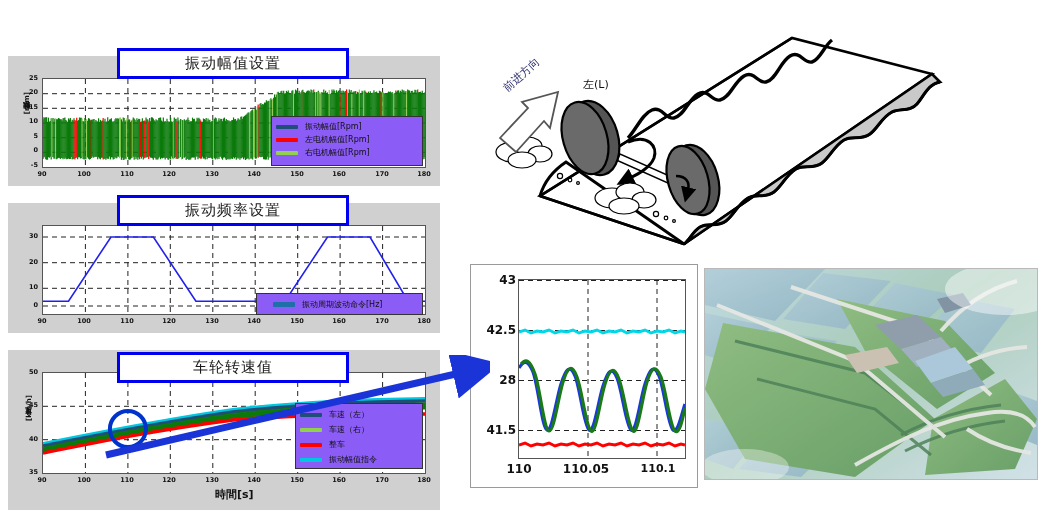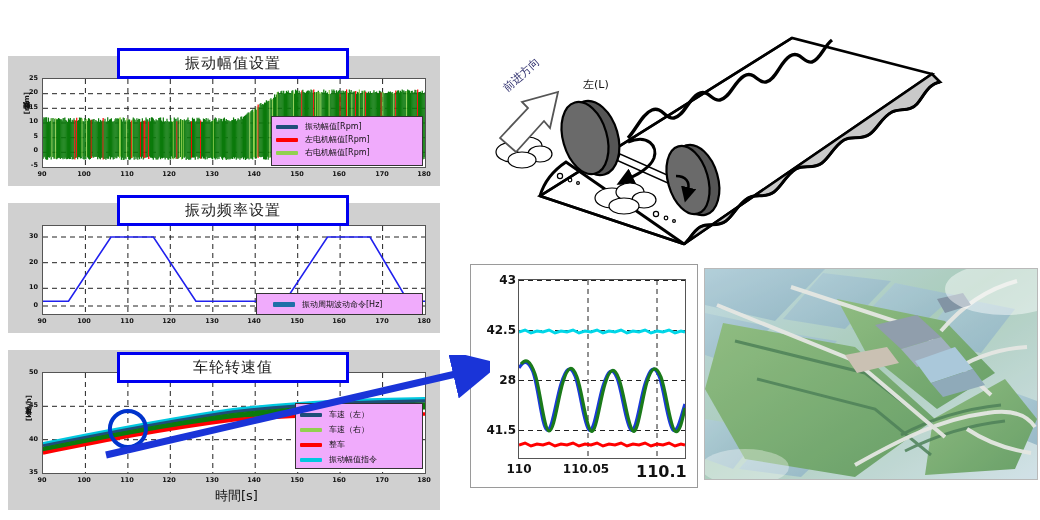--- a/index.html
+++ b/index.html
@@ -9,26 +9,26 @@
   .panel{position:absolute;background:#d0d0d0;}
   .plotbox{position:absolute;background:#ffffff;border:1px solid #555;box-sizing:border-box;}
 
   .title-box{position:absolute;background:#ffffff;border:3px solid #0000f0;
              box-sizing:border-box;display:flex;align-items:center;justify-content:center;
              color:#1a1a1a;z-index:30;white-space:nowrap;}
   .title-box span{font-size:15px;letter-spacing:1px;}
 
   .ylab{position:absolute;writing-mode:vertical-rl;transform:rotate(180deg);
         font-size:7px;font-weight:bold;color:#111;white-space:nowrap;}
-  .xlab{position:absolute;font-size:13px;font-weight:normal;color:#111;white-space:nowrap;text-align:right;}
+  .xlab{position:absolute;font-size:11px;font-weight:bold;color:#111;white-space:nowrap;text-align:right;}
   .tick{position:absolute;font-size:6.5px;color:#111;white-space:nowrap;font-weight:bold;}
   .tick.y{text-align:right;}
   .tick.x{text-align:center;}
 
-  .legend{position:absolute;background:#f0abfc;border:1px solid #333;z-index:25;
+  .legend{position:absolute;background:#8b5cf6;border:1px solid #333;z-index:25;
           padding:3px 5px 3px 4px;box-sizing:border-box;}
   .legend .row{display:flex;align-items:center;height:13px;}
   .legend .sw{width:22px;height:4px;margin-right:7px;flex:0 0 auto;border-radius:1px;}
   .legend .lb{font-size:8px;color:#111;white-space:nowrap;}
 
   svg{display:block;}
   .arrow-wrap{position:absolute;z-index:40;pointer-events:none;}
   .inset-frame{position:absolute;background:#fff;border:1px solid #9a9a9a;box-sizing:border-box;}
   .photo{position:absolute;overflow:hidden;background:#7fae7a;border:1px solid #b9b9b9;box-sizing:border-box;}
   .diag-label{position:absolute;font-size:11px;color:#111;white-space:nowrap;}
@@ -709,21 +709,21 @@
 <div>
   <span class="tick y" style="left:482px;top:273px;width:34px;font-size:12px;">43</span>
   <span class="tick y" style="left:476px;top:323px;width:40px;font-size:12px;">42.5</span>
   <span class="tick y" style="left:482px;top:373px;width:34px;font-size:12px;">28</span>
   <span class="tick y" style="left:476px;top:423px;width:40px;font-size:12px;">41.5</span>
 </div>
 
 <div>
   <span class="tick x" style="left:503px;top:462px;width:32px;font-size:12px;">110</span>
   <span class="tick x" style="left:562px;top:462px;width:48px;font-size:12px;">110.05</span>
-  <span class="tick x" style="left:636px;top:462px;width:44px;font-size:16px;">110.1</span>
+  <span class="tick x" style="left:636px;top:462px;width:44px;font-size:11px;">110.1</span>
 </div>
 
 <div style="position:absolute;left:462px;top:0px;width:578px;height:262px;">
   <svg width="578" height="262" viewBox="0 0 578 262">
 
     <path fill="#ffffff" stroke="#000" stroke-width="2.6" d="M78,196 L222,244 L470,74 L330,38 Z"></path>
 
     <path fill="#c9c9c9" stroke="#000" stroke-width="2.6" d="M222,244 L470,74 L478,82 C466,84 462,96 455,104 C448,112 438,108 430,112
          C420,117 416,128 408,134 C399,141 390,135 382,140 C372,146 368,157 360,163
          C351,170 342,164 334,169 C324,175 320,186 312,192 C303,199 294,193 286,198

